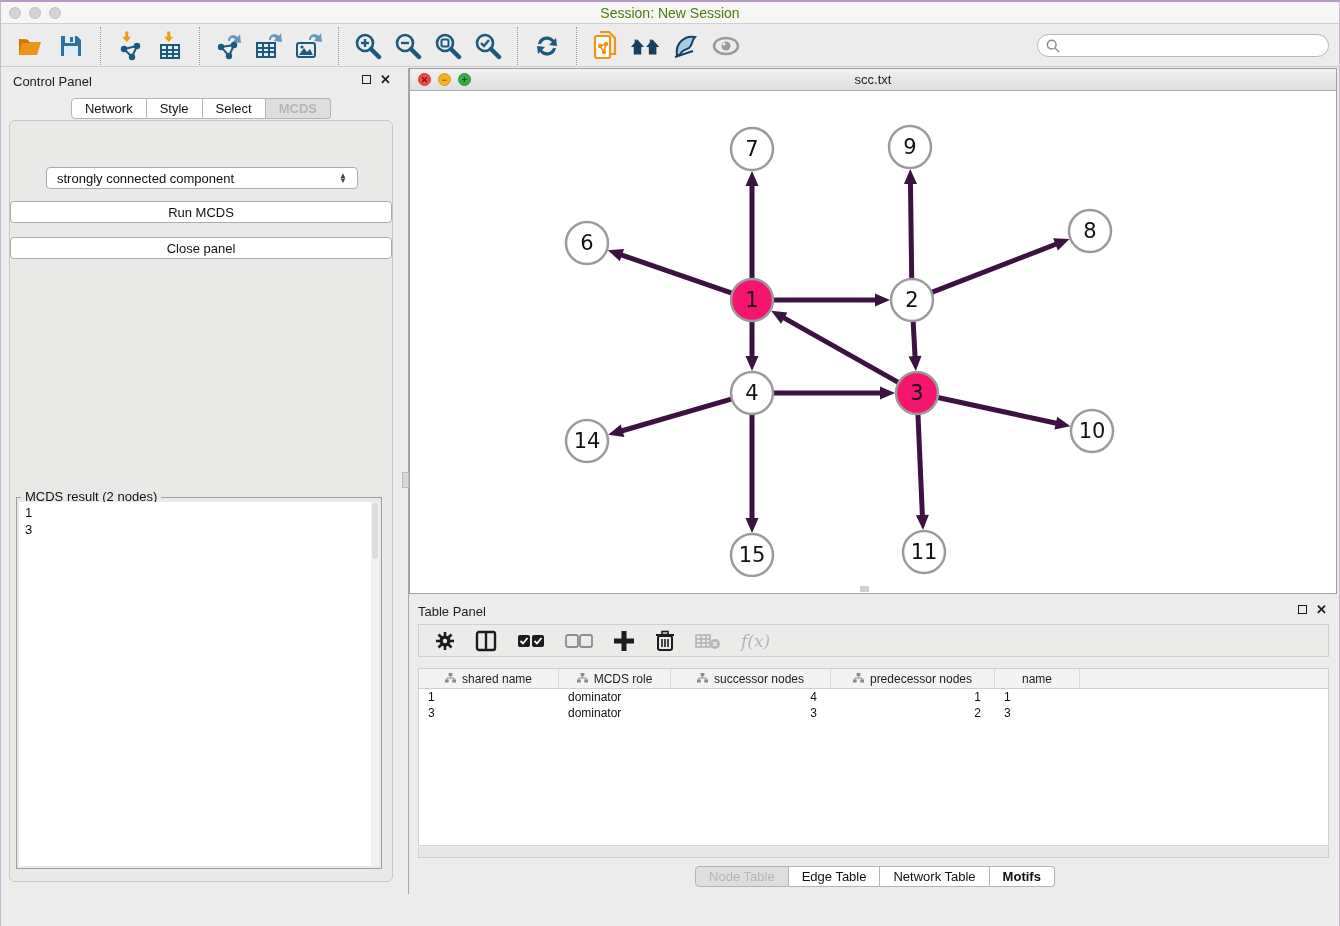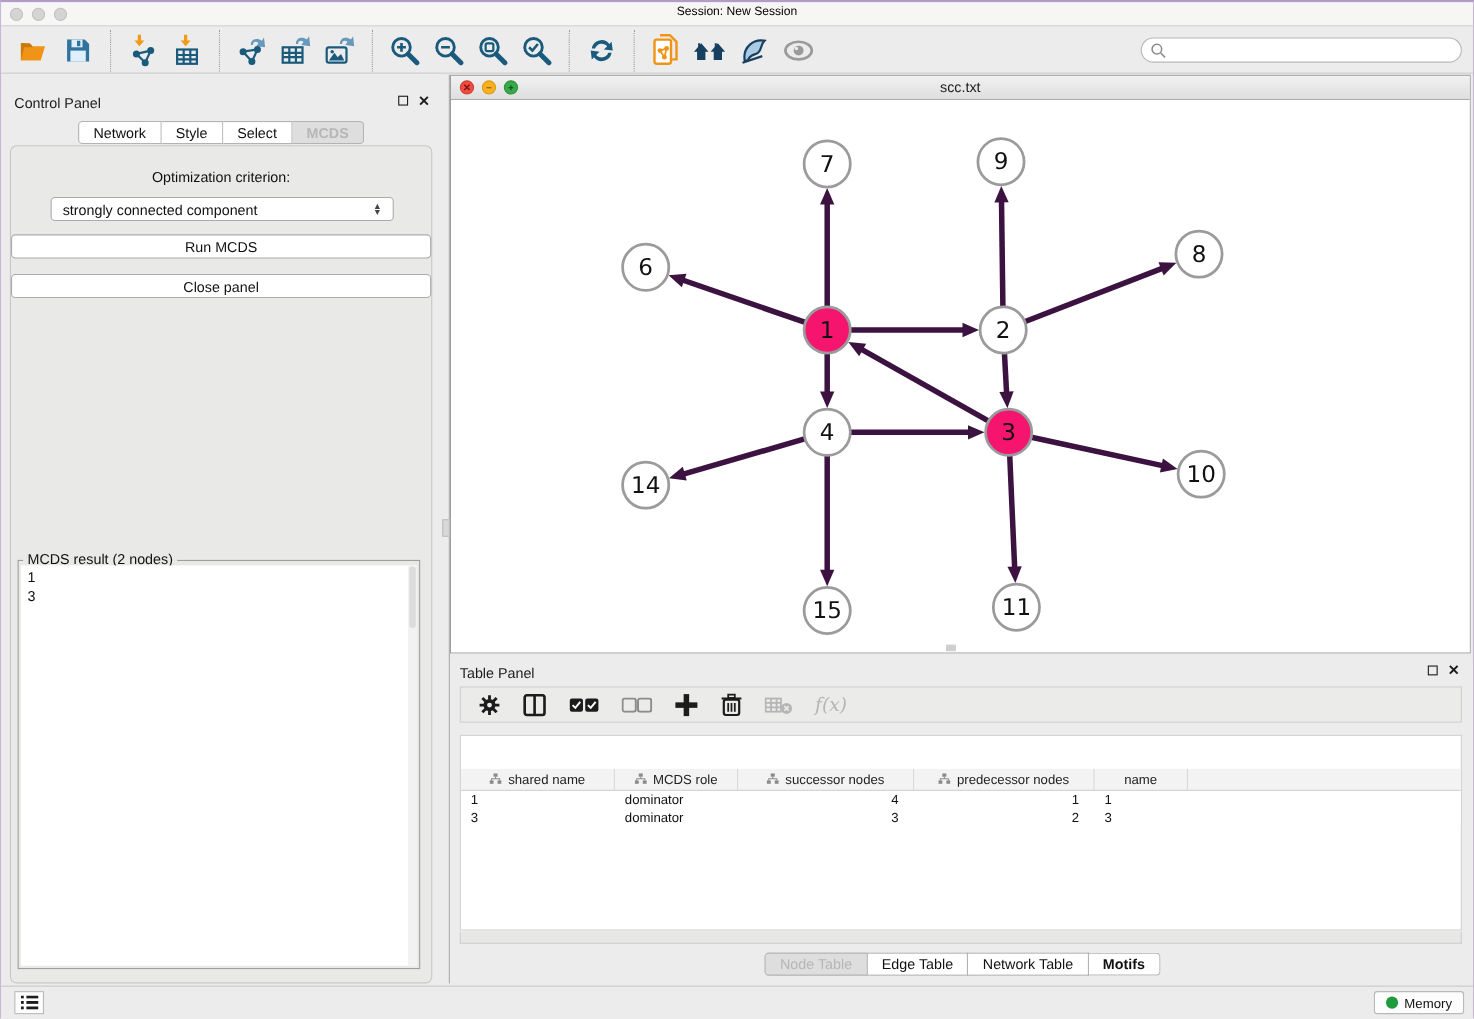--- a/index.html
+++ b/index.html
@@ -6,33 +6,33 @@
   html,body { width:1340px; height:926px; }
   body { font-family:"Liberation Sans", sans-serif; background:#ececec; }
   .app { position:relative; width:1340px; height:926px; background:#ececec; overflow:hidden;
          border-top:2px solid #b49ac6; border-left:1px solid #c9b6d6; border-right:1px solid #c9b6d6; }
 
   
   .titlebar { position:absolute; left:0; top:0; width:100%; height:22px; background:#f6f6f5;
               border-bottom:1px solid #cfcfcf; }
   .tl-dots { position:absolute; left:8px; top:5px; display:flex; gap:8px; }
   .tl-dot { width:12px; height:12px; border-radius:50%; background:#d5d4d4; border:1px solid #c2c1c1; }
-  .main-title { position:absolute; left:0; right:0; top:3px; text-align:center; font-size:11px; color:#000000; }
+  .main-title { position:absolute; left:0; right:0; top:3px; text-align:center; font-size:14px; color:#4d7c0f; }
 
   
   .toolbar { position:absolute; left:0; top:23px; width:100%; height:42px; background:#ececec;
              border-bottom:1px solid #cccccc; display:flex; align-items:center; padding:0 10px; }
   .tsep { width:1px; height:38px; border-left:1px dotted #9a9a9a; margin:0 9px; }
   .tbtn { width:34px; height:32px; display:flex; align-items:center; justify-content:center; margin:0 3px; }
   .search-wrap { margin-left:auto; width:292px; height:23px; background:#fff; border:1px solid #b7b7b7;
                  border-radius:12px; display:flex; align-items:center; padding:0 8px; }
   .search-wrap input { border:none; outline:none; flex:1; font-size:12px; margin-left:6px; background:transparent; }
 
   
-  .control-panel { position:absolute; left:0; top:66px; width:400px; height:822px; background:#ececec;margin-top:12px; }
+  .control-panel { position:absolute; left:0; top:66px; width:400px; height:822px; background:#ececec; }
   .panel-head { position:relative; height:26px; }
   .panel-title { position:absolute; left:12px; top:6px; font-size:13px; color:#1c1c1c; }
   .panel-ctls { position:absolute; right:10px; top:6px; display:flex; gap:9px; align-items:center; }
   .float-box { width:9px; height:9px; border:1.5px solid #1c1c1c; }
   .close-x { font-size:13px; font-weight:bold; color:#1c1c1c; line-height:11px; }
 
   .cp-tabs { position:absolute; left:0; right:0; top:30px; display:flex; justify-content:center; }
   .tab { height:21px; padding:0 13px; font-size:13px; color:#111; background:#fff;
          border:1px solid #b3b3b3; border-left:none; display:flex; align-items:center; }
   .tab:first-child { border-left:1px solid #b3b3b3; border-radius:4px 0 0 4px; }
@@ -79,21 +79,21 @@
   .nw-title { position:absolute; left:0; right:0; top:3px; text-align:center; font-size:13px; color:#1c1c1c; }
   .nw-canvas { position:absolute; left:0; right:0; top:22px; bottom:0; background:#fff; }
   .nw-grip { position:absolute; left:450px; bottom:1px; width:9px; height:6px; background:#cfcfcf; }
 
   
   .table-panel { position:absolute; left:408px; top:596px; width:932px; height:296px; background:#ececec; }
   .tp-toolbar { position:absolute; left:9px; right:12px; top:26px; height:33px; background:#ebebea;
                 border:1px solid #d0d0d0; display:flex; align-items:center; gap:20px; padding:0 16px; }
   .tp-table { position:absolute; left:9px; right:12px; top:70px; height:178px; background:#fff;
               border:1px solid #d0d0d0; overflow:hidden; }
-  .th-row { display:flex; height:20px; background:#f3f3f3; border-bottom:1px solid #cfcfcf;margin-top:30px; }
+  .th-row { display:flex; height:20px; background:#f3f3f3; border-bottom:1px solid #cfcfcf; }
   .th-cell { display:flex; align-items:center; justify-content:center; gap:6px; font-size:12px; color:#222;
              border-right:1px solid #d9d9d9; height:100%; }
   .tb-row { display:flex; height:16px; background:#fff; }
   .tb-cell { font-size:12px; color:#111; line-height:16px; }
   .tp-bottomstrip { position:absolute; left:9px; right:12px; top:249px; height:11px; background:#e7e7e6;
                     border:1px solid #d0d0d0; border-top:none; }
   .tp-tabs { position:absolute; left:0; right:0; top:268px; display:flex; justify-content:center; }
 
   
   .statusbar { position:absolute; left:0; bottom:0; width:100%; height:30px; background:#ececec;
@@ -273,21 +273,20 @@
         <div class="close-x">✕</div>
       </div>
     </div>
     <div class="cp-tabs">
       <div class="tab">Network</div>
       <div class="tab">Style</div>
       <div class="tab">Select</div>
       <div class="tab sel-gray">MCDS</div>
     </div>
     <div class="cp-body">
-      <div class="opt-label">Optimization criterion:</div>
       <div class="opt-select">
         <span>strongly connected component</span>
         <span class="chev">
             <span>▲</span>
             <span>▼</span>
           </span>
       </div>
       <div class="cp-buttons">
         <div class="btn">Run MCDS</div>
         <div class="btn">Close panel</div>
@@ -498,32 +497,14 @@
     </div>
     <div class="tp-bottomstrip"></div>
     <div class="tp-tabs">
       <div class="tab sel-gray">Node Table</div>
       <div class="tab">Edge Table</div>
       <div class="tab">Network Table</div>
       <div class="tab">Motifs</div>
     </div>
   </div>
 
-  <div class="statusbar">
-    <div class="list-btn">
-      <svg width="16" height="13" viewBox="0 0 16 13">
-        <g fill="#1c1c1c">
-          <rect x="0" y="0" width="2.6" height="2.6"></rect>
-            <rect x="5" y="0" width="11" height="2.6"></rect>
-          <rect x="0" y="5" width="2.6" height="2.6"></rect>
-            <rect x="5" y="5" width="11" height="2.6"></rect>
-          <rect x="0" y="10" width="2.6" height="2.6"></rect>
-            <rect x="5" y="10" width="11" height="2.6"></rect>
-        </g>
-      </svg>
-    </div>
-    <div class="mem-btn">
-      <div class="mem-dot"></div>
-      <span>Memory</span>
-    </div>
-  </div>
 
 </div>
 
 </body></html>

